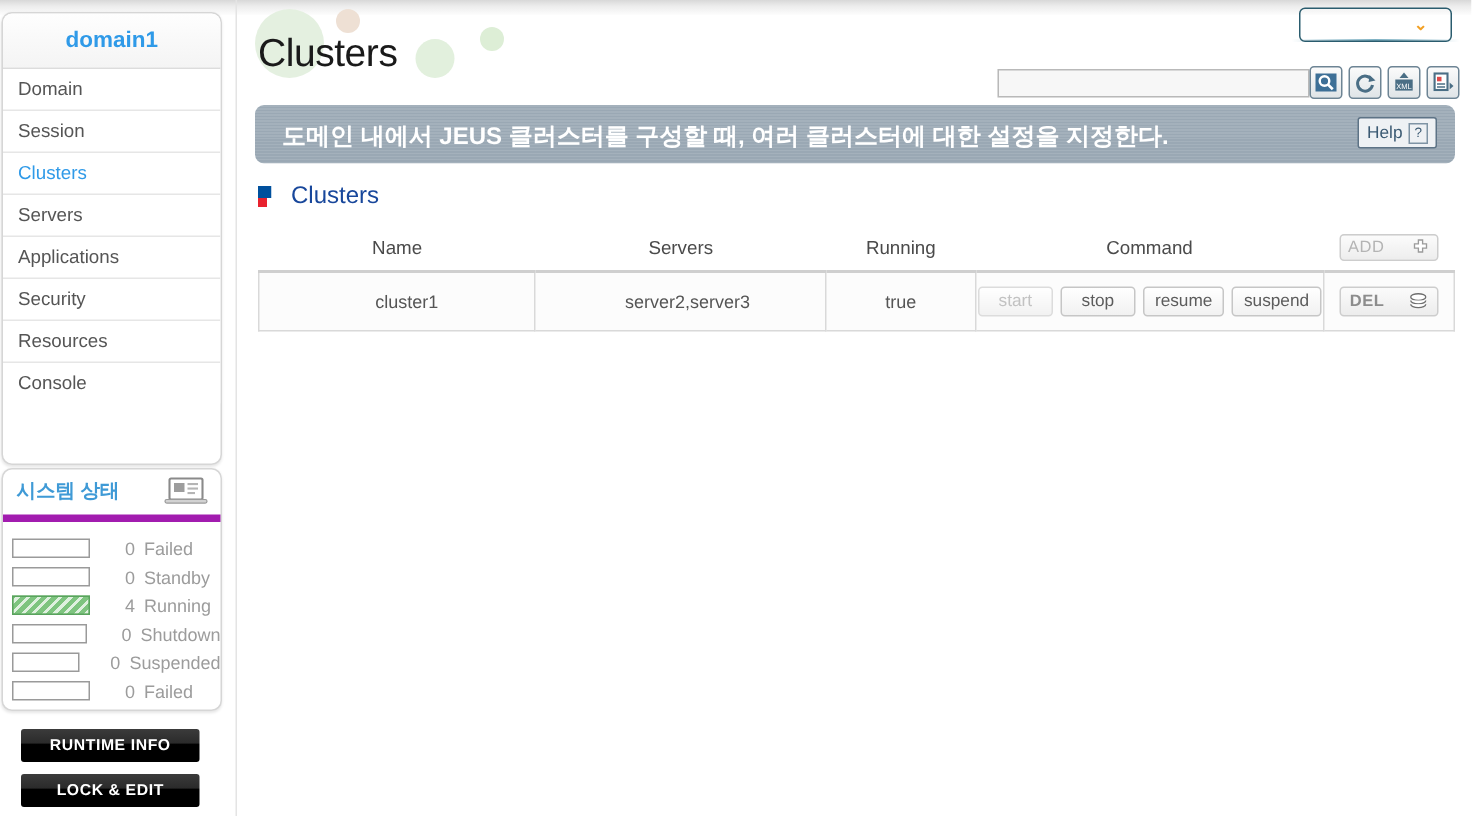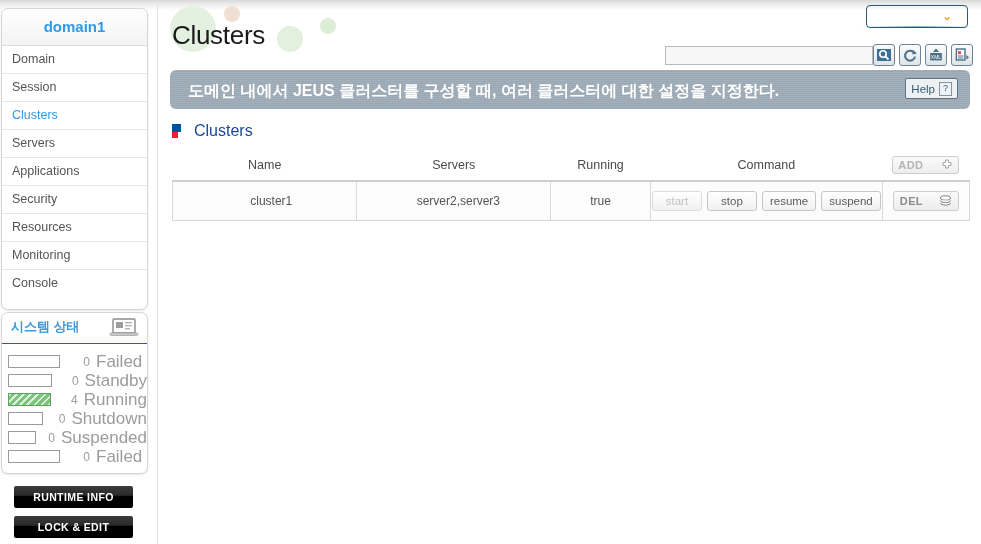--- a/index.html
+++ b/index.html
@@ -61,21 +61,21 @@
     position: absolute; left: 1px; top: 304px;
     width: 145px; height: 160px;
     background: #ffffff;
     border: 1px solid #d6d6d6;
     border-radius: 7px;
     box-shadow: 0 1px 2px rgba(0,0,0,0.10);
   }
   .status-head {
     position: relative;
     height: 30px;
-    border-bottom: 1px solid #a21caf;
+    border-bottom: 5px solid #a21caf;
   }
   .status-title {
     position: absolute; left: 9px; top: 5px;
     font-size: 13px; font-weight: bold;
     color: #3f9ad6;
   }
   .laptop-icon {
     position: absolute; right: 8px; top: 4px;
     width: 30px; height: 20px;
   }
@@ -99,21 +99,21 @@
       rgba(255,255,255,0.75) 2px,
       rgba(255,255,255,0) 2px,
       rgba(255,255,255,0) 5px);
   }
   .status-count {
     width: 22px; text-align: right;
     font-size: 12px; color: #9c9c9c;
     margin-left: 8px;
   }
   .status-label {
-    font-size: 17px; color: #9c9c9c;
+    font-size: 12px; color: #9c9c9c;
     margin-left: 6px;
   }
 
   .side-buttons {
     position: absolute; left: 14px; top: 478px;
     width: 119px;
   }
   .blk-btn {
     width: 119px; height: 22px;
     margin-bottom: 8px;
@@ -266,21 +266,21 @@
   th.col-act, td.col-act { border-left: none; border-right: none; background: #ffffff; }
   td.col-cmd { background: #fcfcfc; }
 
   .add-btn {
     display: inline-flex; align-items: center; gap: 18px;
     padding: 2px 5px;
     border: 1px solid #cdcdcd;
     border-radius: 3px;
     background: linear-gradient(to bottom, #fbfbfb, #ededed);
     color: #b4b4b4;
-    font-size: 11px; font-weight: bold;
+    font-size: 11px; font-weight: normal;
     letter-spacing: 0.4px;
     cursor: pointer;
   }
   .del-btn {
     display: inline-flex; align-items: center; gap: 16px;
     padding: 3px 6px;
     border: 1px solid #cdcdcd;
     border-radius: 3px;
     background: linear-gradient(to bottom, #fbfbfb, #ececec);
     color: #8c8c8c;
@@ -312,21 +312,20 @@
 
     <div class="side-panel panel-nav">
       <div class="domain-head">domain1</div>
       <div class="nav-item">Domain</div>
       <div class="nav-item">Session</div>
       <div class="nav-item active">Clusters</div>
       <div class="nav-item">Servers</div>
       <div class="nav-item">Applications</div>
       <div class="nav-item">Security</div>
       <div class="nav-item">Resources</div>
-      <div class="nav-item">Monitoring</div>
       <div class="nav-item">Console</div>
     </div>
 
     <div class="panel-status">
       <div class="status-head">
         <span class="status-title">시스템 상태</span>
         <span class="laptop-icon">
           <svg width="30" height="20" viewBox="0 0 30 20">
             <rect x="4" y="2" width="22" height="14" rx="1" fill="#ffffff" stroke="#8a8a8a" stroke-width="1.4"></rect>
             <rect x="7" y="5" width="7" height="6" fill="#9d9d9d"></rect>

